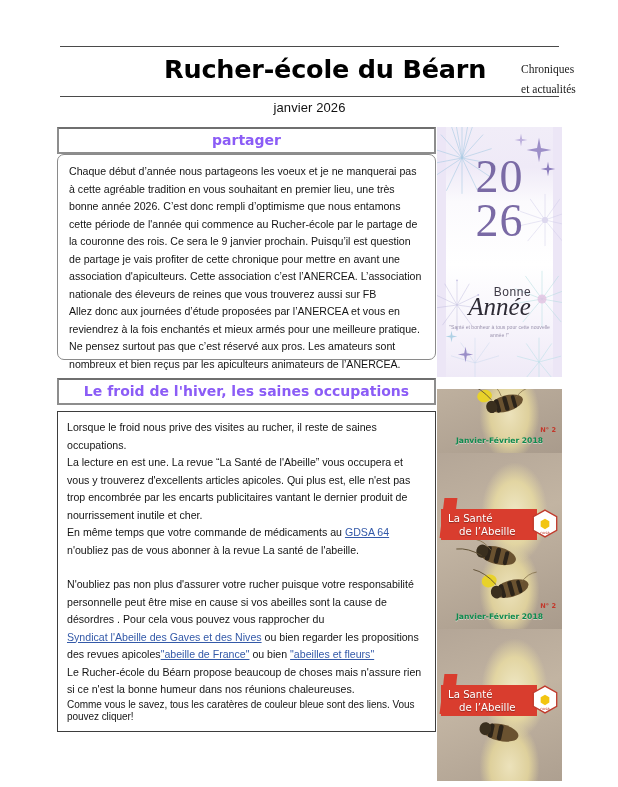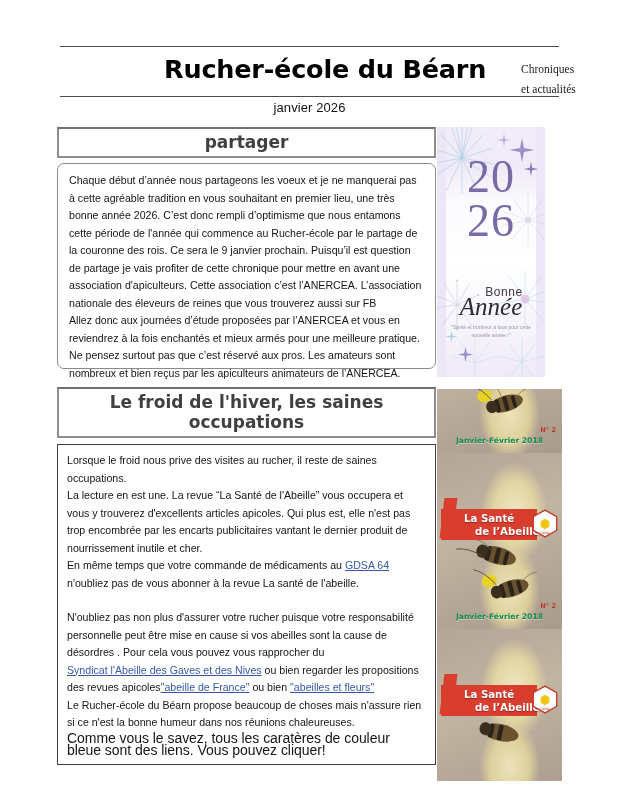--- a/index.html
+++ b/index.html
@@ -102,22 +102,22 @@
   }
 
   
   .section-header {
     border: 2px solid #8d8d8d;
     border-top-color: #6f6f6f;
     background: #ffffff;
     text-align: center;
     font-family: "DejaVu Sans", sans-serif;
     font-weight: 700;
-    font-size: 17px;
-    color: #404040;
+    font-size: 14px;
+    color: #8b5cf6;
     padding: 3px 0 4px 0;
     box-sizing: border-box;
     letter-spacing: 0px;
   }
 
   
   .body-box {
     background: #ffffff;
     box-sizing: border-box;
     font-size: 10.6px;
@@ -137,30 +137,30 @@
     margin: 0;
   }
   .body-box p.spacer {
     height: 17px;
   }
   .link {
     color: #3359a8;
     text-align: center;
   }
   .footnote {
-    font-size: 14px;
+    font-size: 10px;
     line-height: 12px;
     color: #151515;
     margin-top: 46px;
     letter-spacing: -0.05px;
   }
 
   
   .side-img {
-    width: 108px;
+    width: 125px;
     display: block;
     position: relative;
     overflow: hidden;
   }
   .newyear-card {
     height: 250px;
     background: linear-gradient(180deg,#f1edf8 0%, #efeaf7 16%, #fbfafd 30%, #ffffff 55%, #f6f3fb 82%, #efeaf7 100%);
   }
   .ny-band-l, .ny-band-r {
     position: absolute;
@@ -272,24 +272,24 @@
     width: 13px;
     height: 40px;
     background: #d93d2e;
     transform: skewX(-7deg);
   }
   .mag-logo-txt {
     position: relative;
     z-index: 6;
     color: #ffffff;
     font-family: "DejaVu Sans", sans-serif;
-    font-weight: 700;
+    font-weight: 400;
     font-size: 10.2px;
     line-height: 13px;
-    padding: 3px 0 0 23px;
+    padding: 3px 0 0 7px;
     text-shadow: 0 1px 1px rgba(0,0,0,.35);
   }
   .mag-logo-txt .l2 { padding-left: 11px; display: block; }
   .mag-hex {
     position: absolute;
     right: 4px;
     top: 56px;
     width: 26px;
     height: 29px;
     z-index: 5;
@@ -334,21 +334,21 @@
     <div class="masthead-rule-bottom"></div>
     <div class="issue-date">janvier 2026</div>
   </div>
 
   <div class="content">
 
     <div class="col-main">
 
       <div class="section-header">partager</div>
 
-      <div class="body-box rounded" style="margin-top:5px; height:206px;">
+      <div class="body-box rounded" style="height:206px;">
         <p>Chaque début d’année nous partageons les voeux et je ne manquerai pas à cette agréable tradition en vous souhaitant en premier lieu, une très bonne année 2026. C’est donc rempli d’optimisme que nous entamons cette période de l'année qui commence au Rucher-école par le partage de la couronne des rois. Ce sera le 9 janvier prochain. Puisqu’il est question de partage je vais profiter de cette chronique pour mettre en avant une association d'apiculteurs. Cette association c’est l’ANERCEA. L’association nationale des éleveurs de reines que vous trouverez aussi sur FB</p>
         <p>Allez donc aux journées d’étude proposées par l’ANERCEA et vous en reviendrez à la fois enchantés et mieux armés pour une meilleure pratique. Ne pensez surtout pas que c’est réservé aux pros. Les amateurs sont nombreux et bien reçus par les apiculteurs animateurs de l’ANERCEA.</p>
       </div>
 
       <div class="section-header" style="margin-top:18px;">Le froid de l'hiver, les saines occupations</div>
 
       <div class="body-box squared" style="margin-top:6px; height:321px;">
 
         <p>Lorsque le froid nous prive des visites au rucher,  il reste de saines occupations.</p>
         <p>La lecture en est une. La revue “La Santé de l'Abeille” vous occupera et vous y trouverez d'excellents articles apicoles. Qui plus est, elle n'est pas trop encombrée par les encarts publicitaires vantant le dernier produit de nourrissement inutile et cher.</p>

